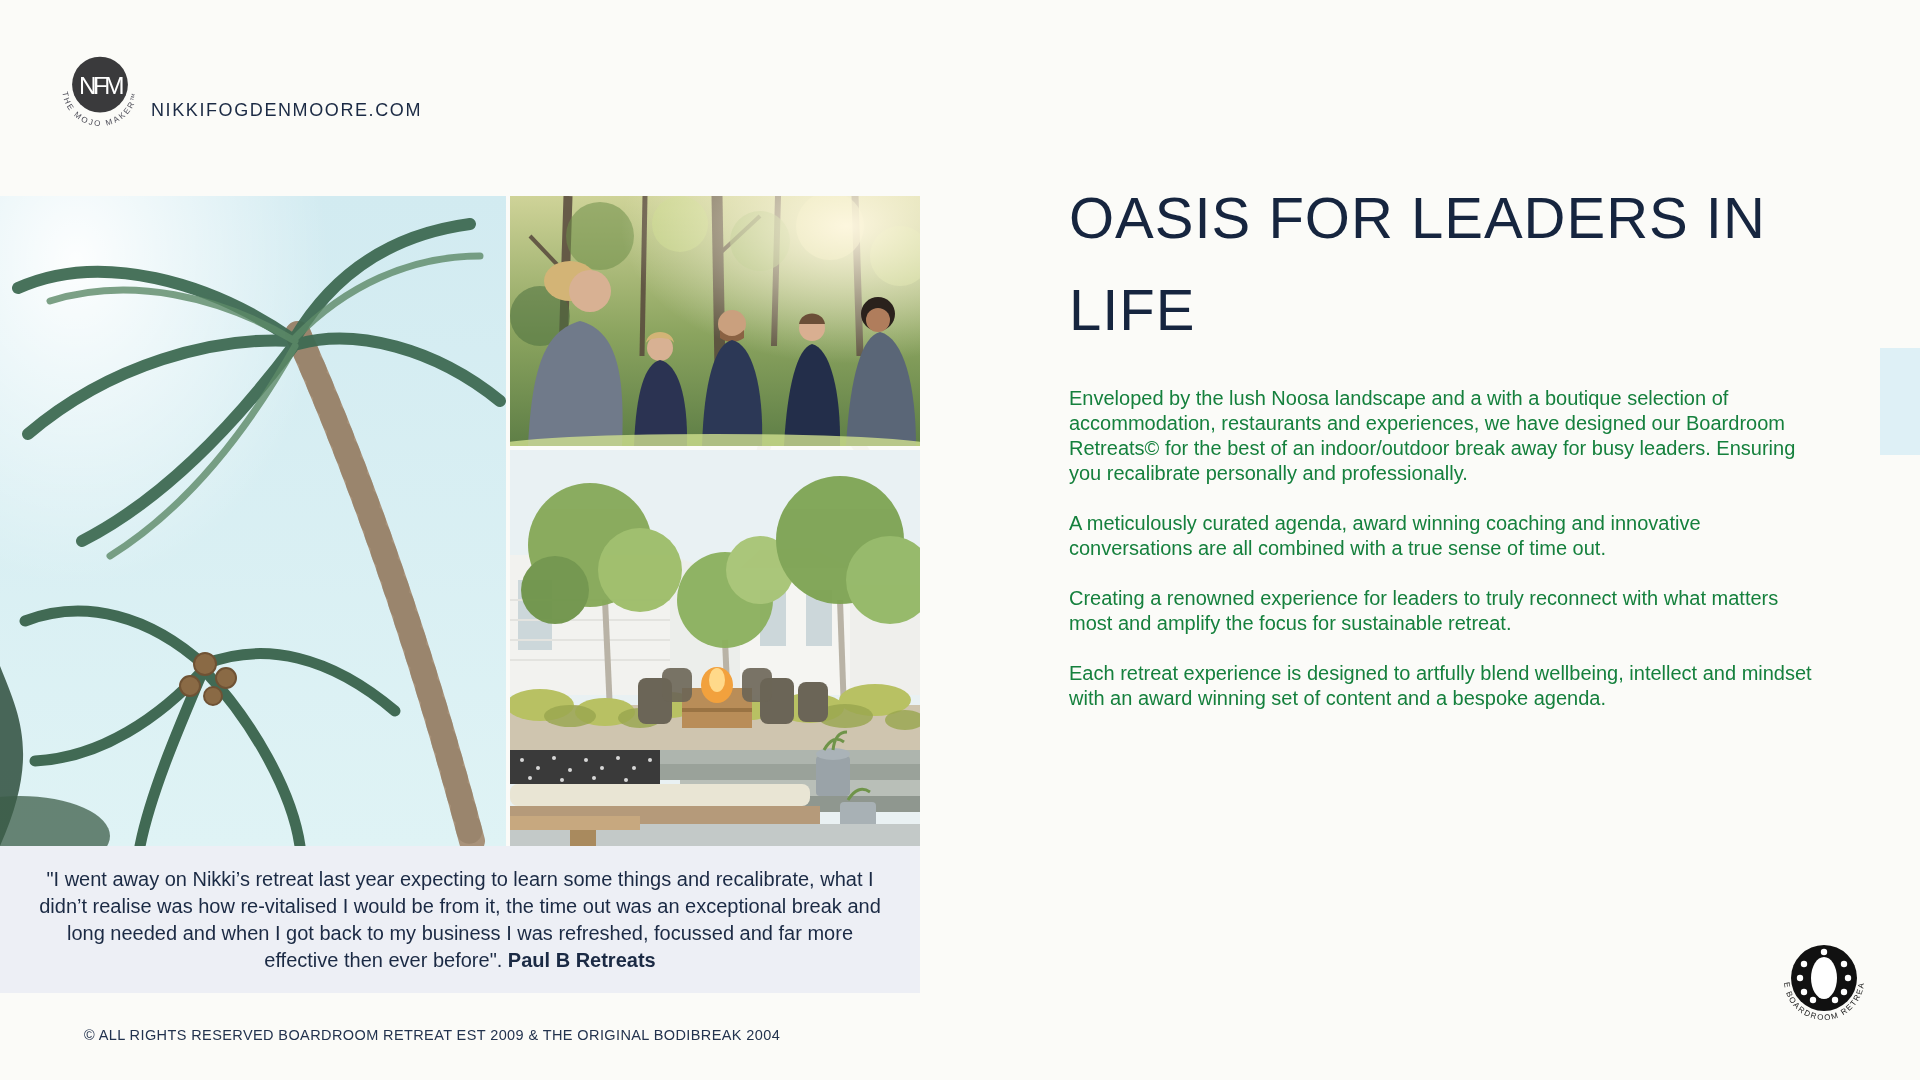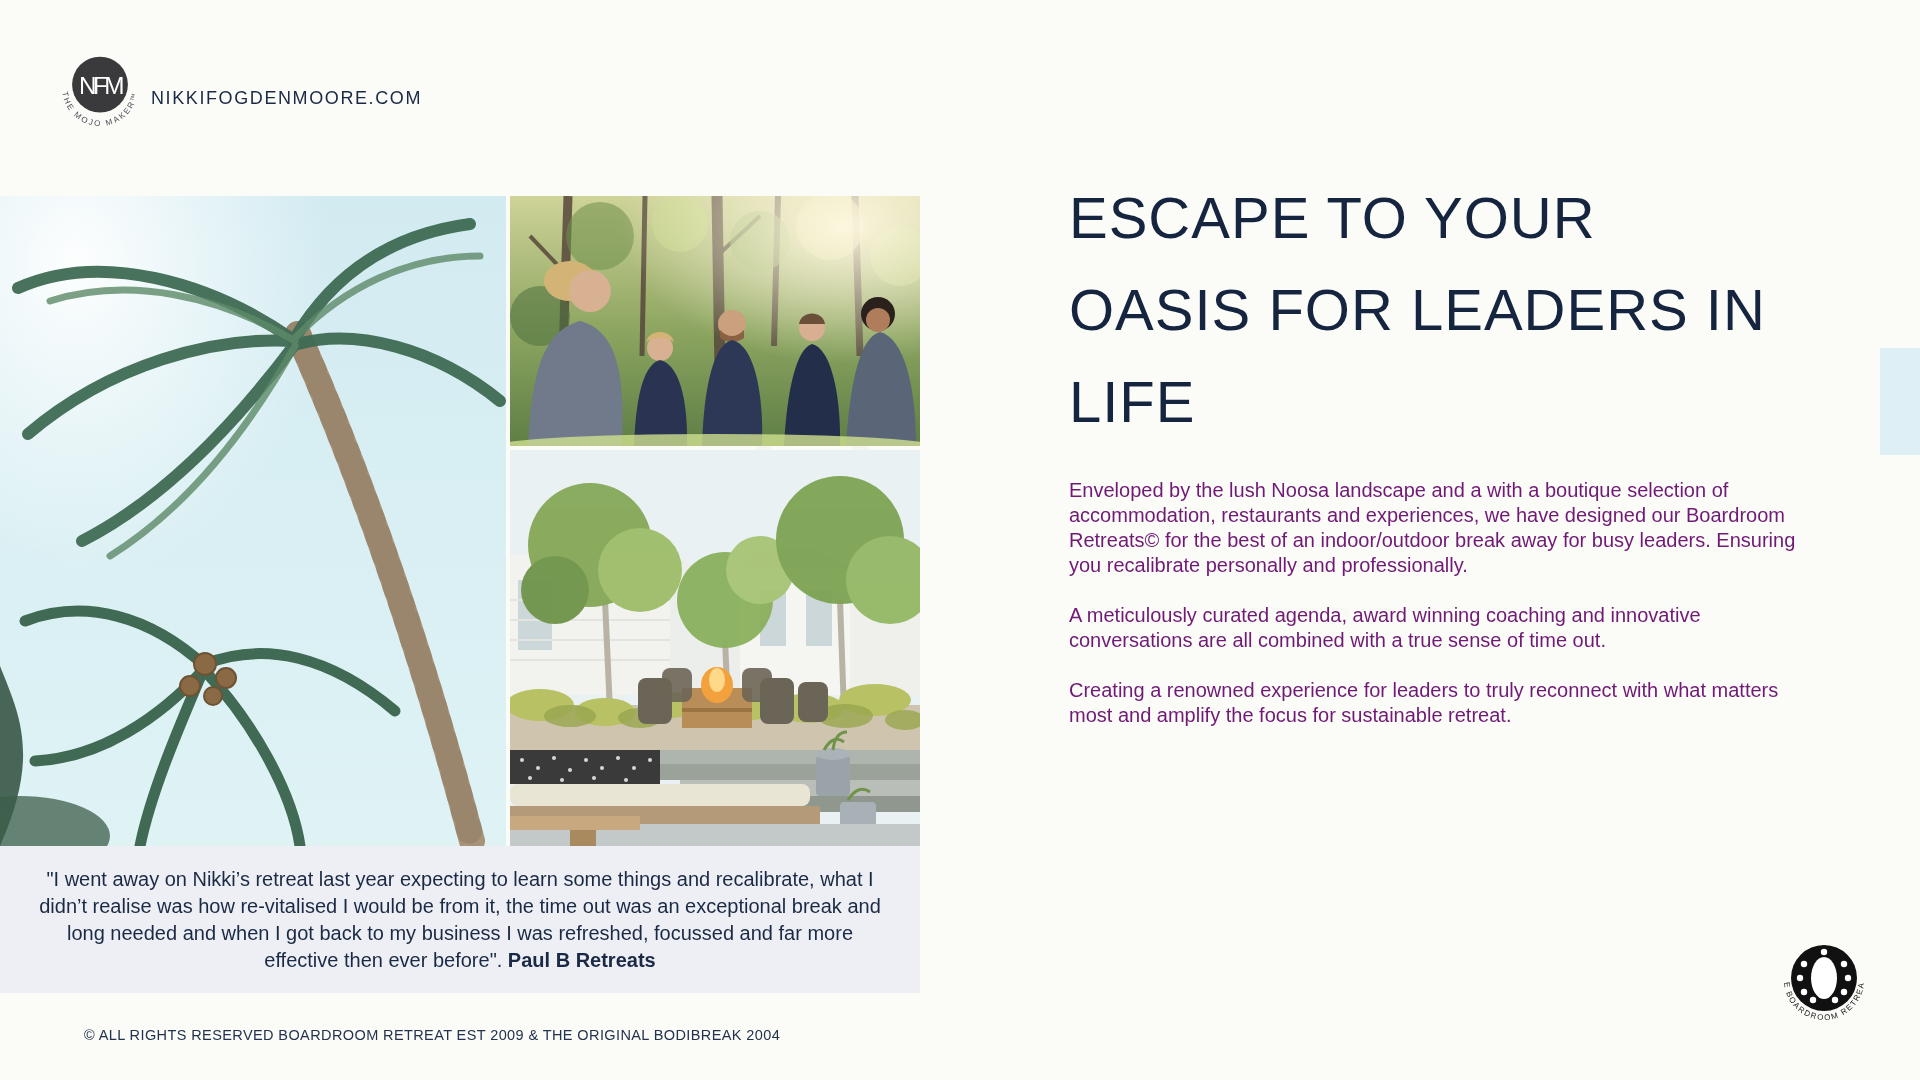--- a/index.html
+++ b/index.html
@@ -2,21 +2,21 @@
 <html><head>
 <meta charset="utf-8">
 <style>
   html,body{margin:0;padding:0;}
   body{width:1920px;height:1080px;background:#fbfbf8;overflow:hidden;
        font-family:"Liberation Sans",sans-serif;color:#1b2a44;position:relative;}
   .canvas{position:absolute;inset:0;}
 
   
   .logo{position:absolute;left:55px;top:48px;width:90px;height:102px;}
-  .site-url{position:absolute;left:151px;top:88px;font-size:18px;letter-spacing:1.6px;
+  .site-url{position:absolute;left:151px;top:100px;font-size:18px;letter-spacing:1.6px;
             color:#1b2a44;font-weight:500;}
 
   
   .photo{position:absolute;overflow:hidden;}
   .photo svg{display:block;}
   .photo-palm{left:0;top:196px;width:506px;height:650px;}
   .photo-group{left:510px;top:196px;width:410px;height:250px;}
   .photo-patio{left:510px;top:450px;width:410px;height:396px;}
 
   
@@ -25,21 +25,21 @@
   .testimonial .inner{max-width:850px;text-align:center;font-size:20px;line-height:27px;color:#1b2a44;}
   .testimonial strong{font-weight:bold;}
 
   
   .copyright{position:absolute;left:84px;top:1027px;font-size:14.5px;letter-spacing:0.4px;color:#23334e;}
 
   
   .content{position:absolute;left:1069px;top:172px;width:840px;}
   h1{margin:0;font-weight:200;color:#16253f;font-size:58px;line-height:92px;letter-spacing:1px;}
   .paras{margin-top:30px;width:745px;}
-  .paras p{margin:0 0 25px 0;font-size:20px;line-height:25px;color:#701a75;}
+  .paras p{margin:0 0 25px 0;font-size:20px;line-height:25px;color:#15803d;}
 
   
   .blue-strip{position:absolute;left:1880px;top:348px;width:40px;height:107px;background:#def0f6;}
   .badge{position:absolute;left:1778px;top:940px;width:92px;height:96px;}
   .wm{position:absolute;border:14px solid #f3f1ea;border-radius:45% 55% 50% 50%;opacity:.55;}
   .wm1{left:170px;top:300px;width:240px;height:300px;transform:rotate(18deg);}
   .wm2{left:760px;top:400px;width:120px;height:280px;transform:rotate(-12deg);}
 </style>
 </head>
 <body>
@@ -272,28 +272,28 @@
   <div class="testimonial">
     <div class="inner">
       <span>"I went away on Nikki’s retreat last year expecting to learn some things and recalibrate, what I didn’t realise was how re-vitalised I would be from it, the time out was an exceptional break and long needed and when I got back to my business I was refreshed, focussed and far more effective then ever before". </span><strong>Paul B Retreats</strong>
     </div>
   </div>
 
   <div class="copyright">© ALL RIGHTS RESERVED BOARDROOM RETREAT  EST 2009 &amp; THE ORIGINAL BODIBREAK 2004</div>
 
   <section class="content">
     <h1>
-      <div>ESCAPE TO YOUR</div>
       <div>OASIS FOR LEADERS IN</div>
       <div>LIFE</div>
     </h1>
     <div class="paras">
       <p>Enveloped by the lush Noosa landscape and a with a boutique selection of accommodation, restaurants and experiences, we have designed our Boardroom Retreats© for the best of an indoor/outdoor break away for busy leaders.  Ensuring you recalibrate personally and professionally.</p>
       <p>A meticulously curated agenda, award winning coaching and innovative conversations are all combined with a true sense of time out.</p>
       <p>Creating a renowned experience for leaders to truly reconnect with what matters most and amplify the focus for sustainable retreat.</p>
+      <p>Each retreat experience is designed to artfully blend wellbeing, intellect and mindset with an award winning set of content and a bespoke agenda.</p>
     </div>
   </section>
 
   <div class="blue-strip"></div>
 
   <div class="badge">
     <svg viewBox="0 0 92 96" width="92" height="96">
       <defs>
         <path id="badgeArc" d="M 6,40 A 40,40 0 0 0 86,40"></path>
       </defs>

